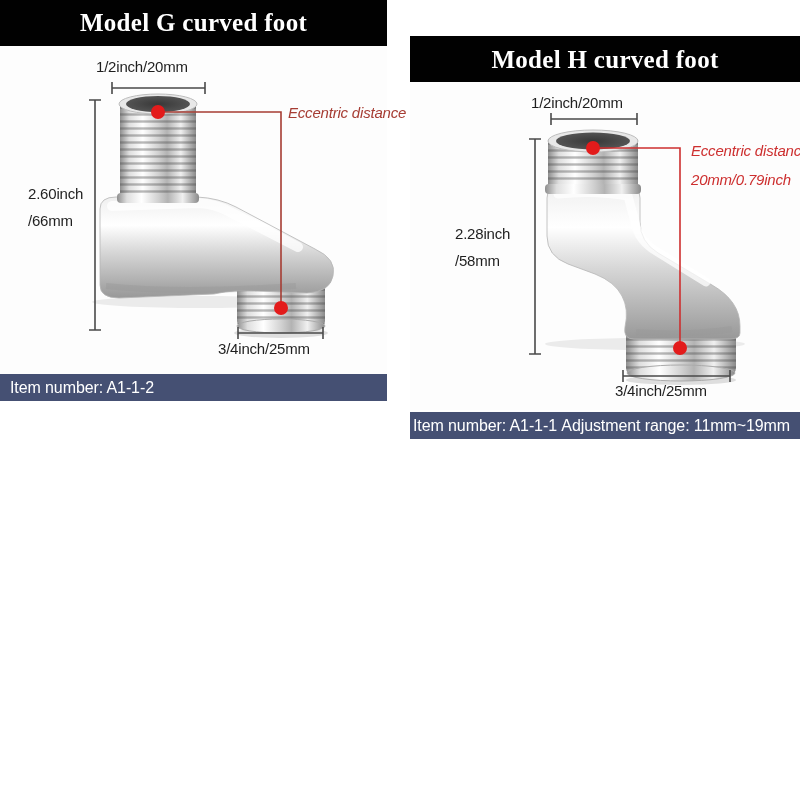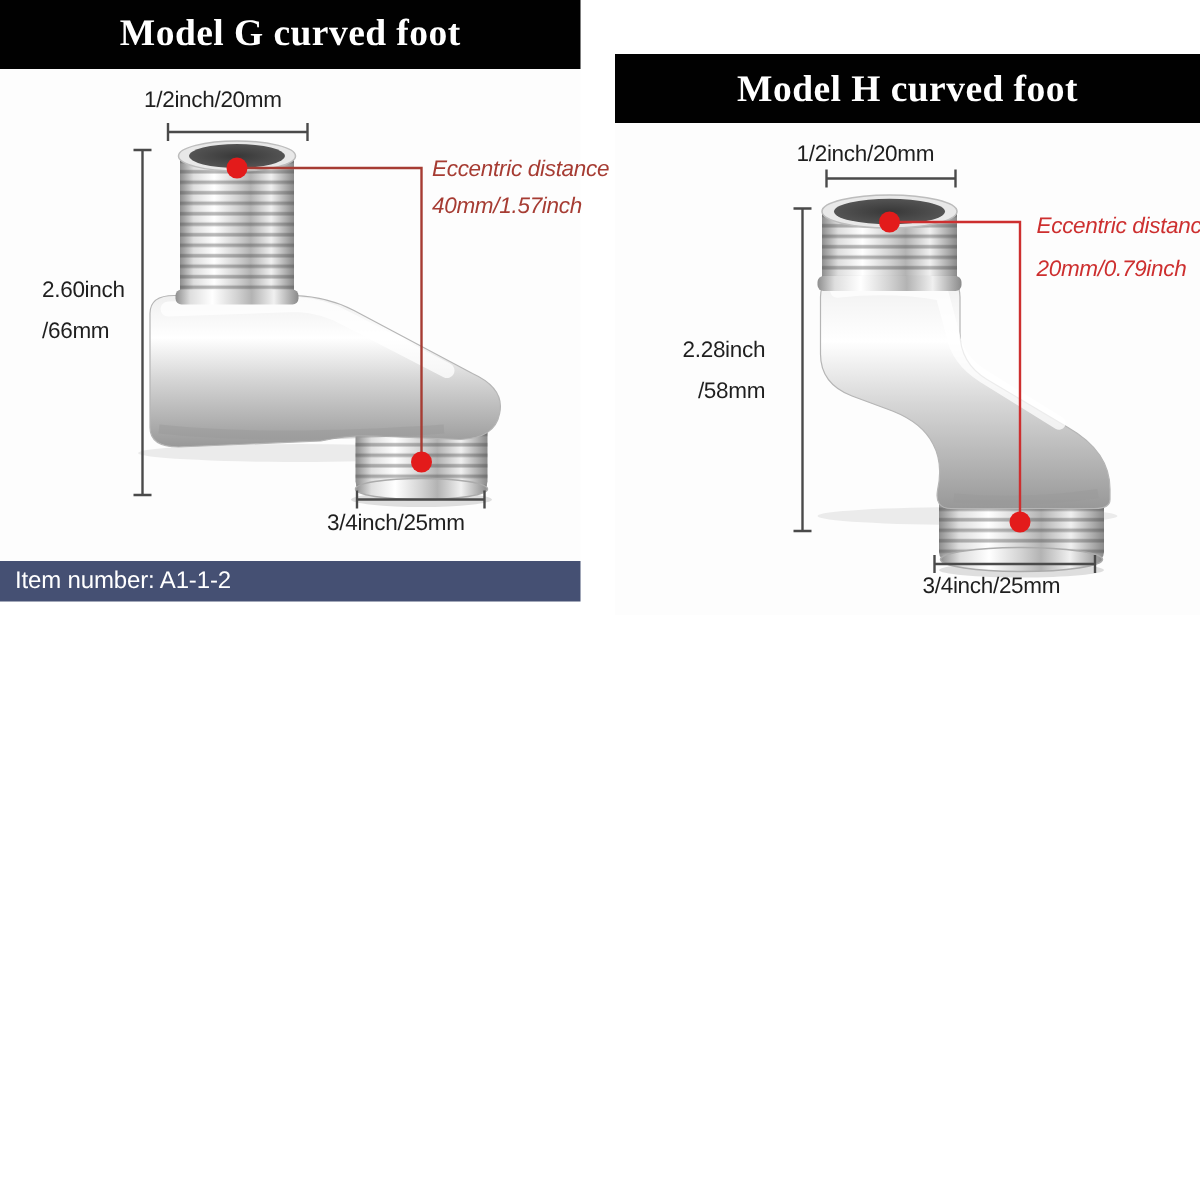--- a/index.html
+++ b/index.html
@@ -109,21 +109,20 @@
         </g>
       </svg>
 
       <div class="lbl center" style="left:96px;top:12px;">1/2inch/20mm</div>
       <div class="lbl two-line" style="left:28px;top:134px;">
         <div>2.60inch</div>
         <div>/66mm</div>
       </div>
       <div class="ecc ecc-left" style="left:288px;top:54px;">
         <div>Eccentric distance</div>
-        <div>40mm/1.57inch</div>
       </div>
       <div class="lbl center" style="left:218px;top:294px;">3/4inch/25mm</div>
     </div>
 
     <footer class="panel-footer">
       <span>Item number: A1-1-2</span>
     </footer>
   </section>
 
   <section class="panel panel-right">
@@ -159,26 +158,30 @@
         </g>
 
         <g>
           <path class="redline-r" d="M183,66 H270 V260"></path>
           <circle class="reddot" cx="183" cy="66" r="7"></circle>
           <circle class="reddot" cx="270" cy="266" r="7"></circle>
         </g>
       </svg>
 
       <div class="lbl center" style="left:121px;top:12px;">1/2inch/20mm</div>
-      <div class="lbl two-line" style="left:45px;top:138px;text-align:right;">
+      <div class="lbl two-line" style="left:45px;top:138px;">
         <div>2.28inch</div>
         <div>/58mm</div>
       </div>
       <div class="ecc ecc-right" style="left:281px;top:54px;">
         <div>Eccentric distance</div>
         <div>20mm/0.79inch</div>
       </div>
       <div class="lbl center" style="left:205px;top:300px;">3/4inch/25mm</div>
     </div>
 
+    <footer class="panel-footer">
+      <span>Item number: A1-1-1</span>
+      <span>Adjustment range: 11mm~19mm</span>
+    </footer>
   </section>
 
 </div>
 
 </body></html>

